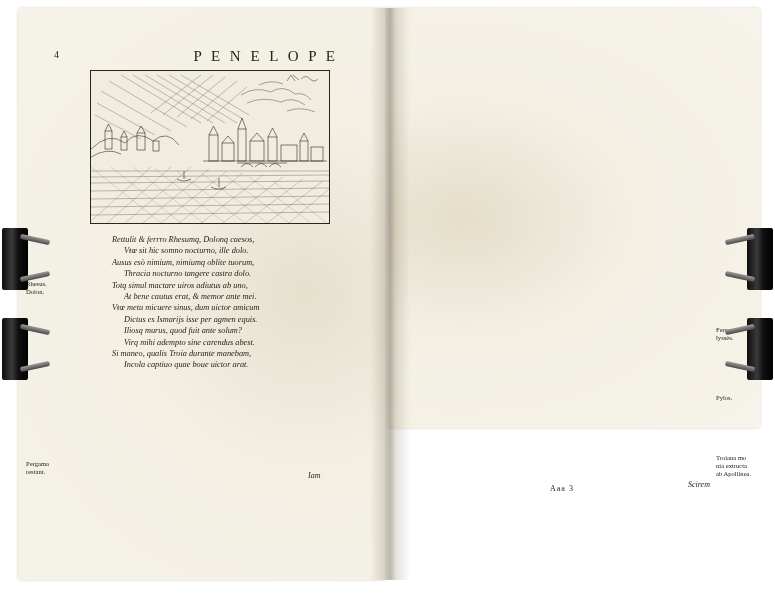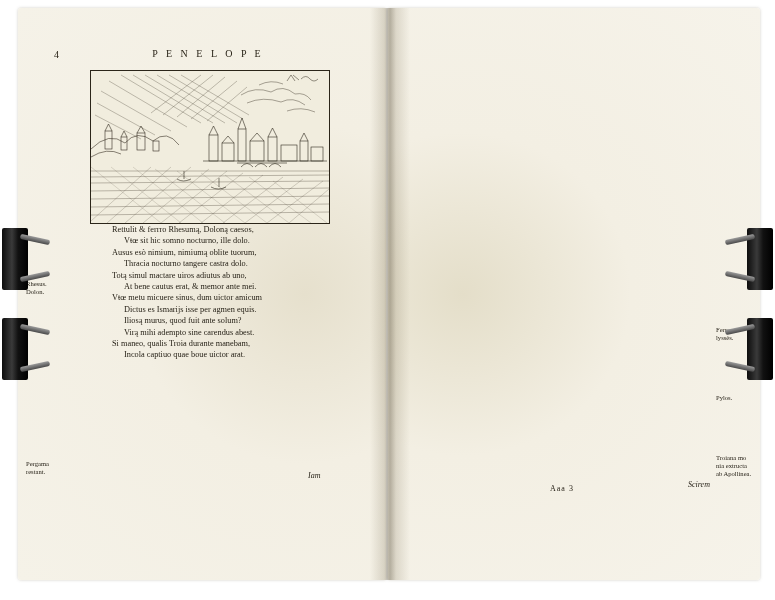--- a/index.html
+++ b/index.html
@@ -40,21 +40,21 @@
     left: 0;
     width: 368px;
     height: 572px;
     background:
       radial-gradient(ellipse at 78% 50%, #e6e0cd 0%, #f3efe3 42%, #f5f2e8 100%);
     border-radius: 3px 1px 1px 3px;
   }
   .page-right {
     left: 370px;
     width: 372px;
-    height: 572px;
+    height: 420px;
     background:
       radial-gradient(ellipse at 20% 50%, #e4dec9 0%, #f3efe3 40%, #f6f3ea 100%);
     border-radius: 1px 3px 3px 1px;
   }
 
   
   .gutter {
     position: absolute;
     left: 352px;
     top: 0;
@@ -75,22 +75,22 @@
     top: 40px;
   }
   .tb-left  { left: 60px;  width: 260px; }
 
   .folio-row {
     position: relative;
     height: 16px;
     margin-bottom: 6px;
   }
   .running-head {
-    text-align: center;
-    font-size: 10px;
+    text-align: right;
+    font-size: 15px;
     letter-spacing: 3px;
     color: #2a2418;
     font-family: "Liberation Serif", serif;
   }
   .folio {
     position: absolute;
     top: 1px;
     font-size: 10px;
     color: #2a2418;
   }
@@ -102,23 +102,25 @@
     border: 1.2px solid #2b2519;
     background: #f0ecdd;
     overflow: hidden;
   }
   .wc-left  { width: 238px; height: 152px; margin: 6px 0 0 12px; }
 
   .wc-svg { display: block; width: 100%; height: 100%; }
 
   
   .verse {
+    margin-top: 10px;
     font-size: 8.3px;
     line-height: 11.4px;
     color: #211c12;
+    font-style: italic;
     font-family: "Liberation Serif", serif;
   }
   .verse .ln { white-space: nowrap; }
   .verse .ind { padding-left: 12px; }
 
   .vl-left  { margin-left: 34px; }
 
   
   .marginal {
     position: absolute;

